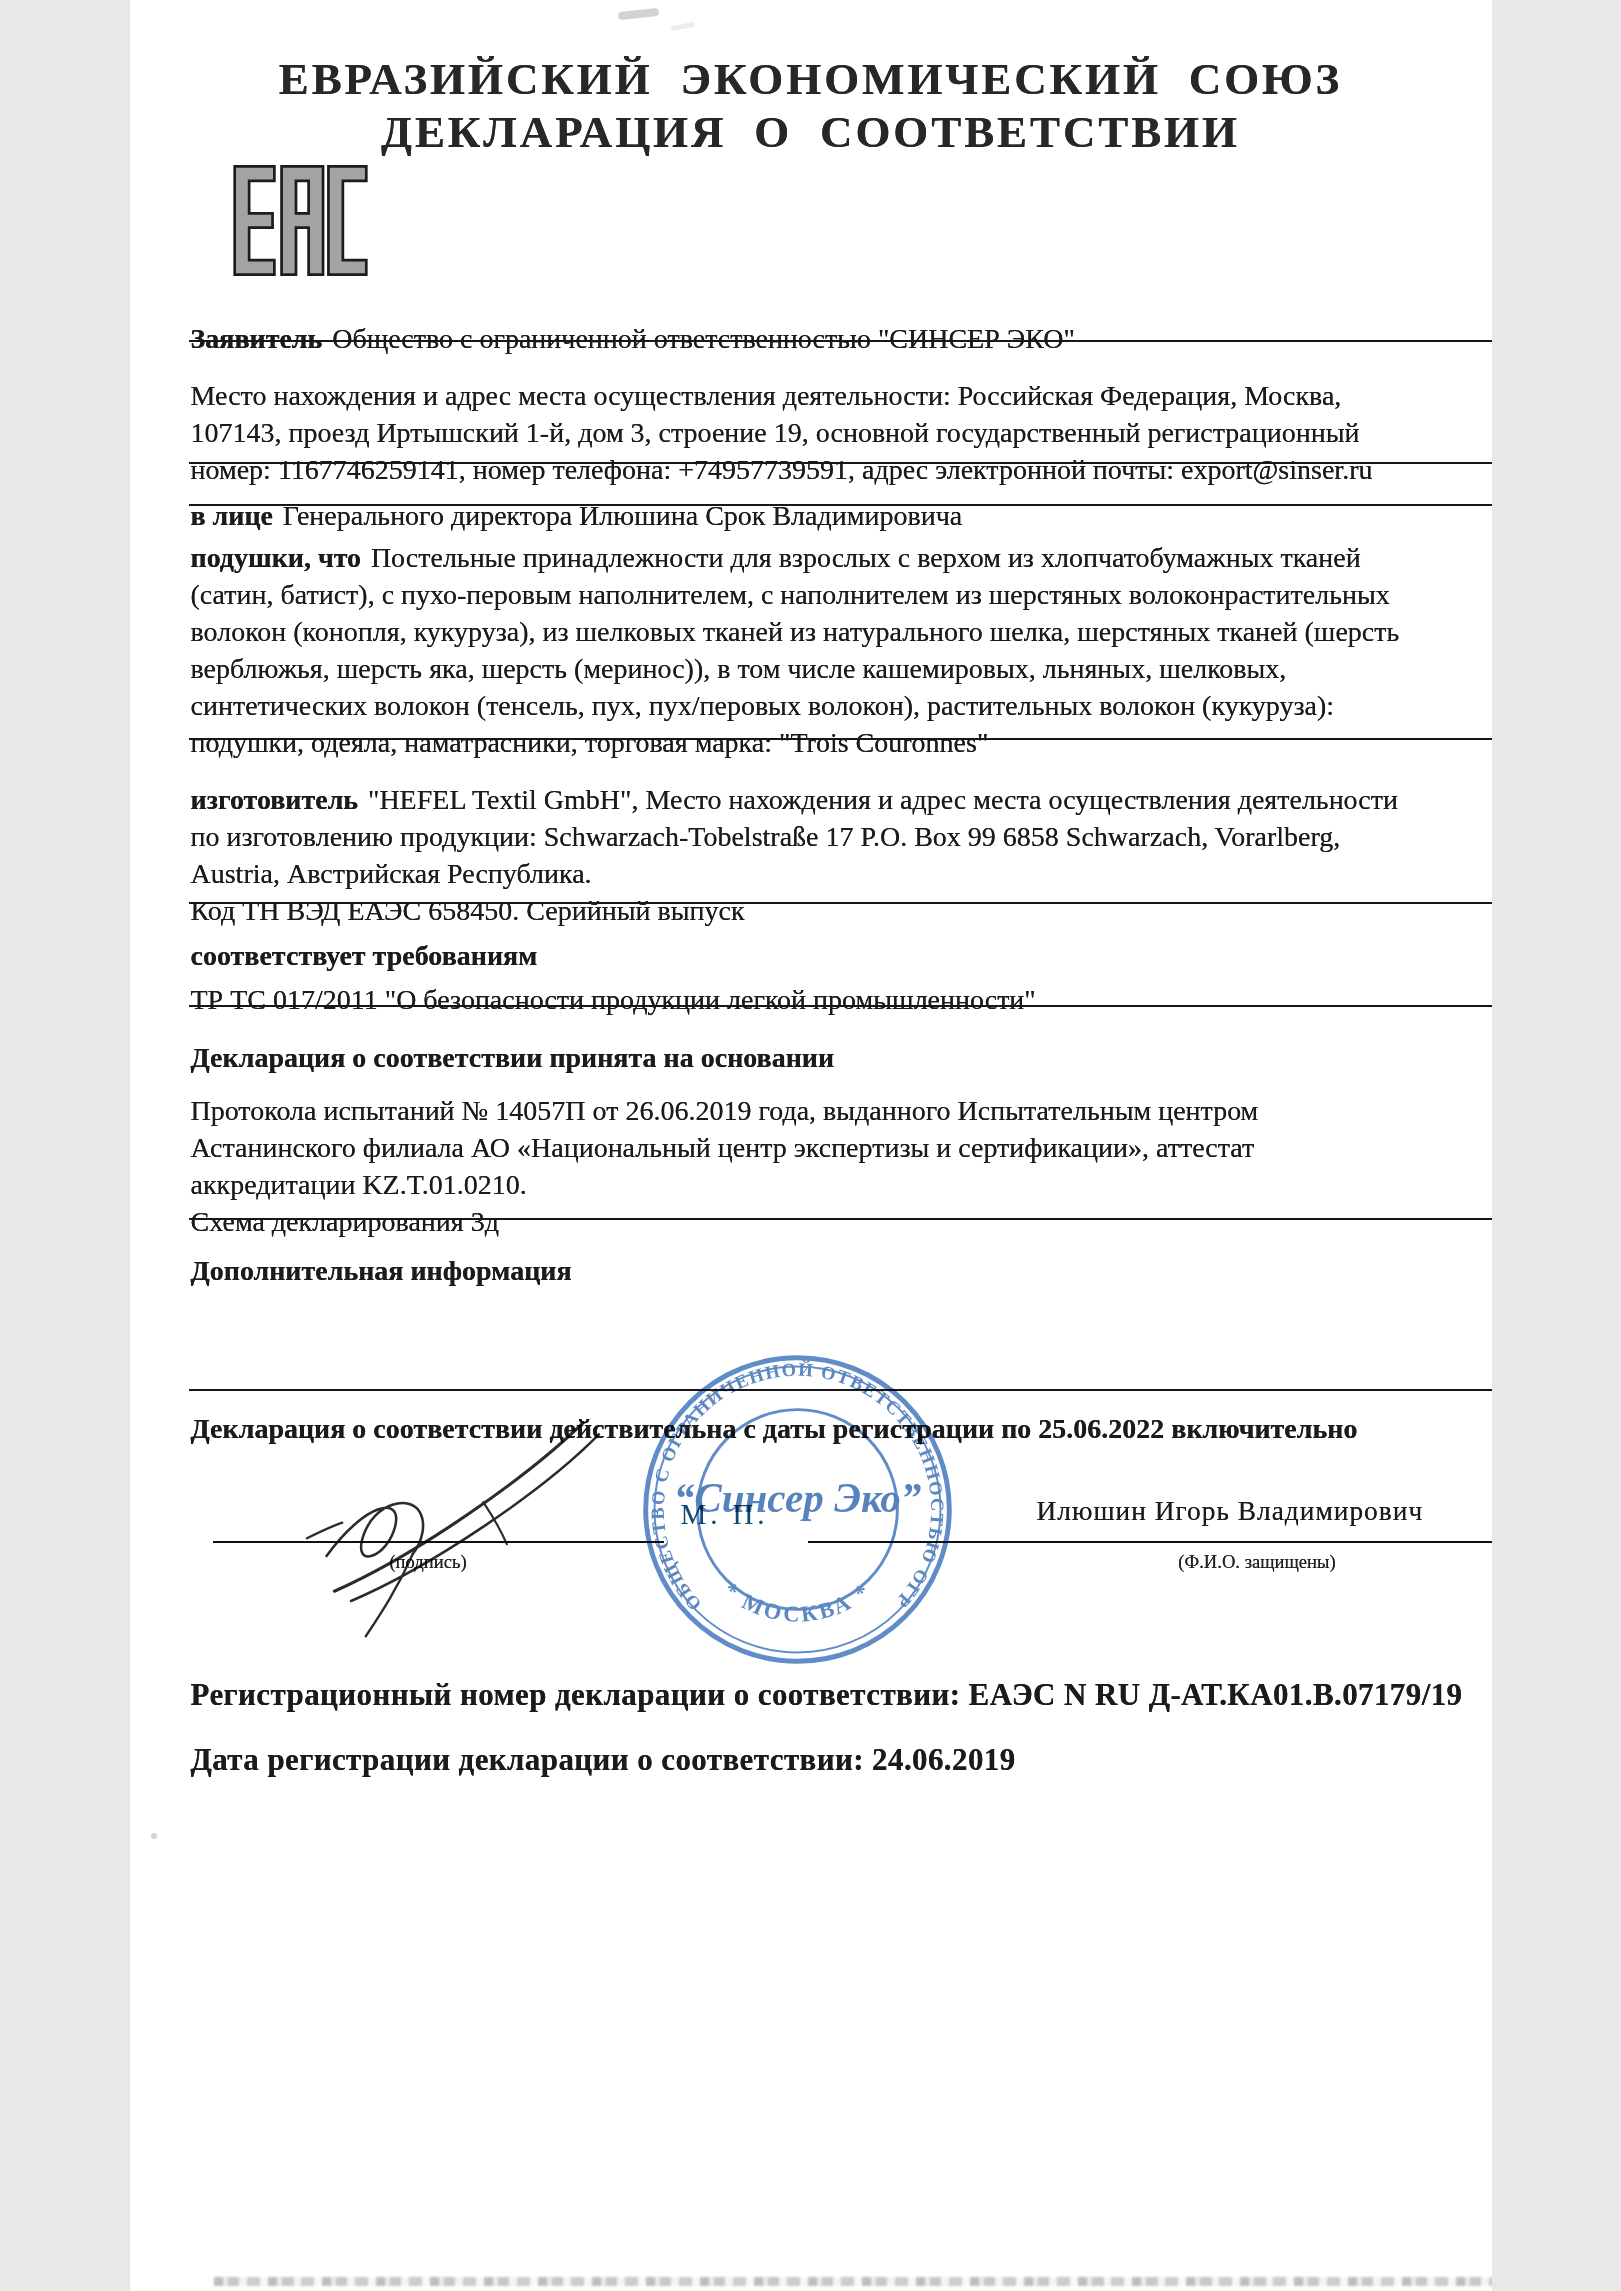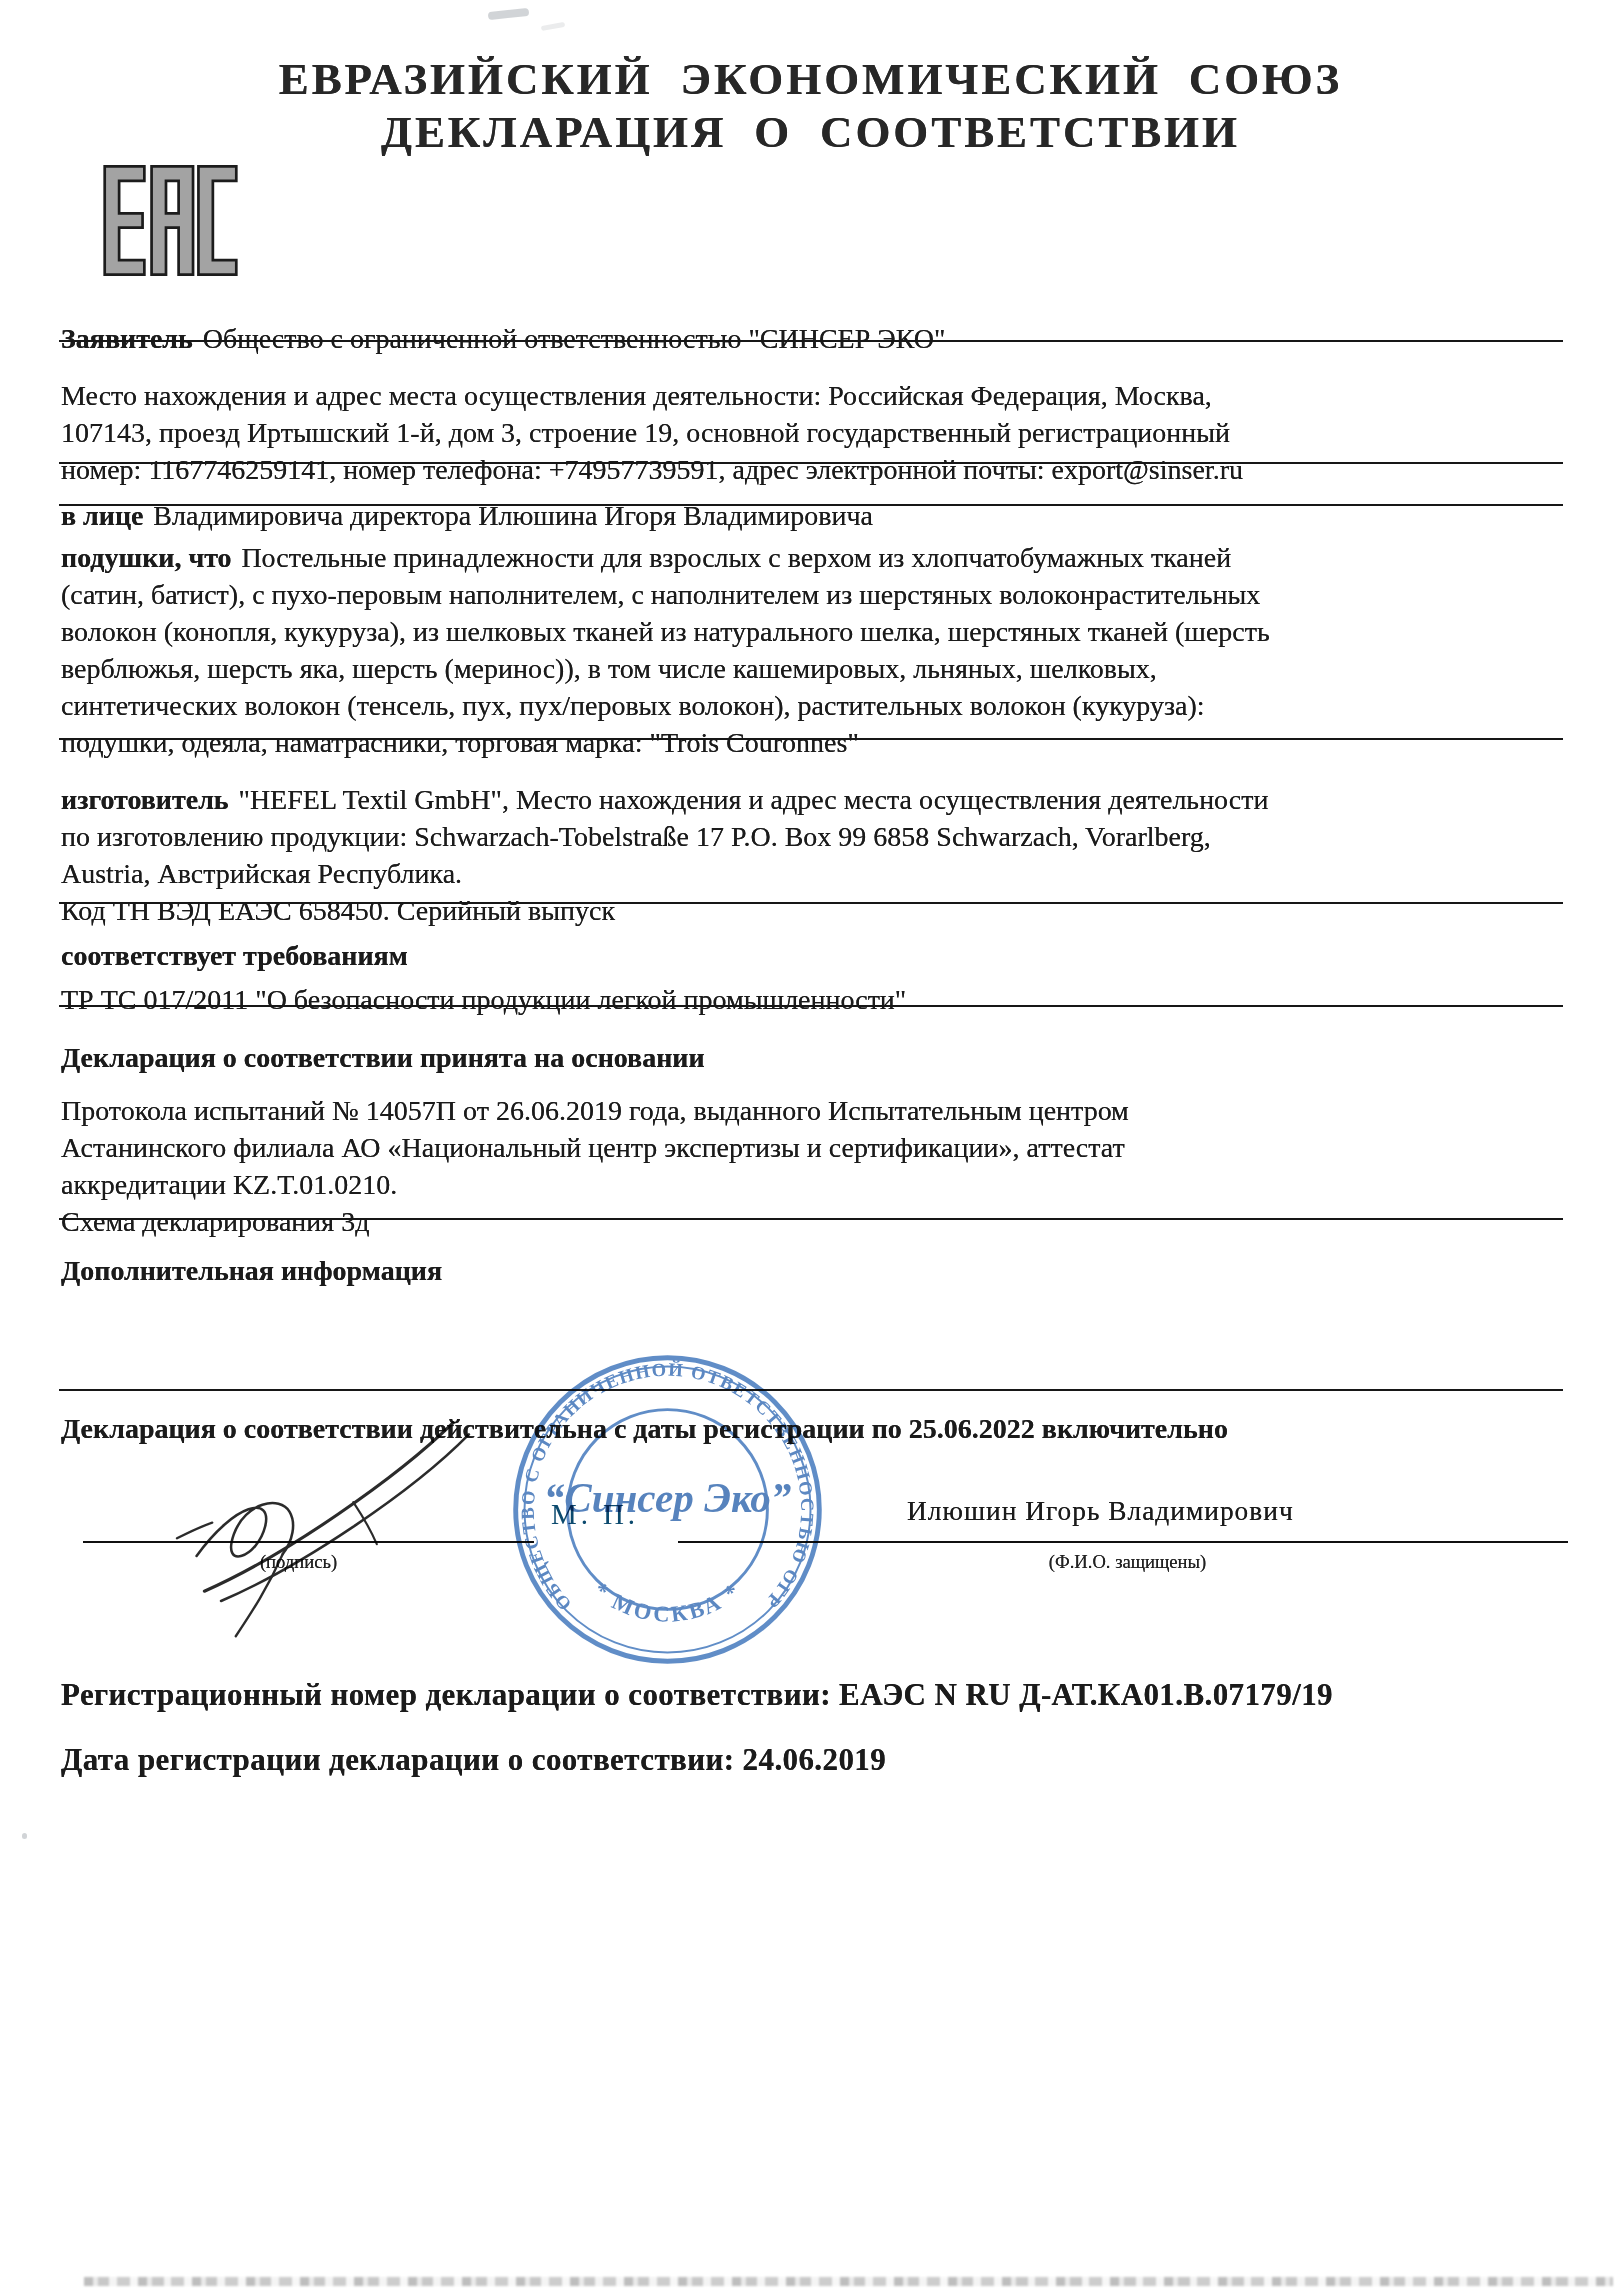--- a/index.html
+++ b/index.html
@@ -1,18 +1,18 @@
 <!DOCTYPE html>
 <html><head>
 <meta charset="utf-8">
 <style>
   html,body{margin:0;padding:0;background:#e8e8e8;}
   .page{
     position:relative;
-    width:1621px;height:2292px;
+    width:1362px;height:2292px;
     background:#ffffff;
     font-family:"Liberation Serif","DejaVu Serif",serif;
     color:#1b1b1b;
     overflow:hidden;
     margin:0 auto;
   }
   .title{
     position:absolute;left:0;width:100%;
     text-align:center;font-weight:bold;
     font-size:45px;letter-spacing:2.9px;word-spacing:13.7px;
@@ -85,21 +85,21 @@
   <p class="para" style="top:292px;"><b class="lead">Заявитель</b><span>Общество с ограниченной ответственностью "СИНСЕР ЭКО"</span></p>
 
   <div class="sep" style="top:340px;"></div>
 
   <p class="para" style="top:349px;"><span>Место нахождения и адрес места осуществления деятельности: Российская Федерация, Москва,
 107143, проезд Иртышский 1-й, дом 3, строение 19, основной государственный регистрационный
 номер: 1167746259141, номер телефона: +74957739591, адрес электронной почты: export@sinser.ru</span></p>
 
   <div class="sep" style="top:462px;"></div>
 
-  <p class="para" style="top:469px;"><b class="lead">в лице</b><span>Владимировича директора Илюшина Игоря Владимировича</span></p>
+  <p class="para" style="top:469px;"><b class="lead">в лице</b><span>Генерального директора Илюшина Срок Владимировича</span></p>
 
   <div class="sep" style="top:504px;"></div>
 
   <p class="para" style="top:511px;"><b class="lead">подушки, что</b><span>Постельные принадлежности для взрослых с верхом из хлопчатобумажных тканей
 (сатин, батист), с пухо-перовым наполнителем, с наполнителем из шерстяных волоконрастительных
 волокон (конопля, кукуруза), из шелковых тканей из натурального шелка, шерстяных тканей (шерсть
 верблюжья, шерсть яка, шерсть (меринос)), в том числе кашемировых, льняных, шелковых,
 синтетических волокон (тенсель, пух, пух/перовых волокон), растительных волокон (кукуруза):
 подушки, одеяла, наматрасники, торговая марка: "Trois Couronnes"</span></p>
 

